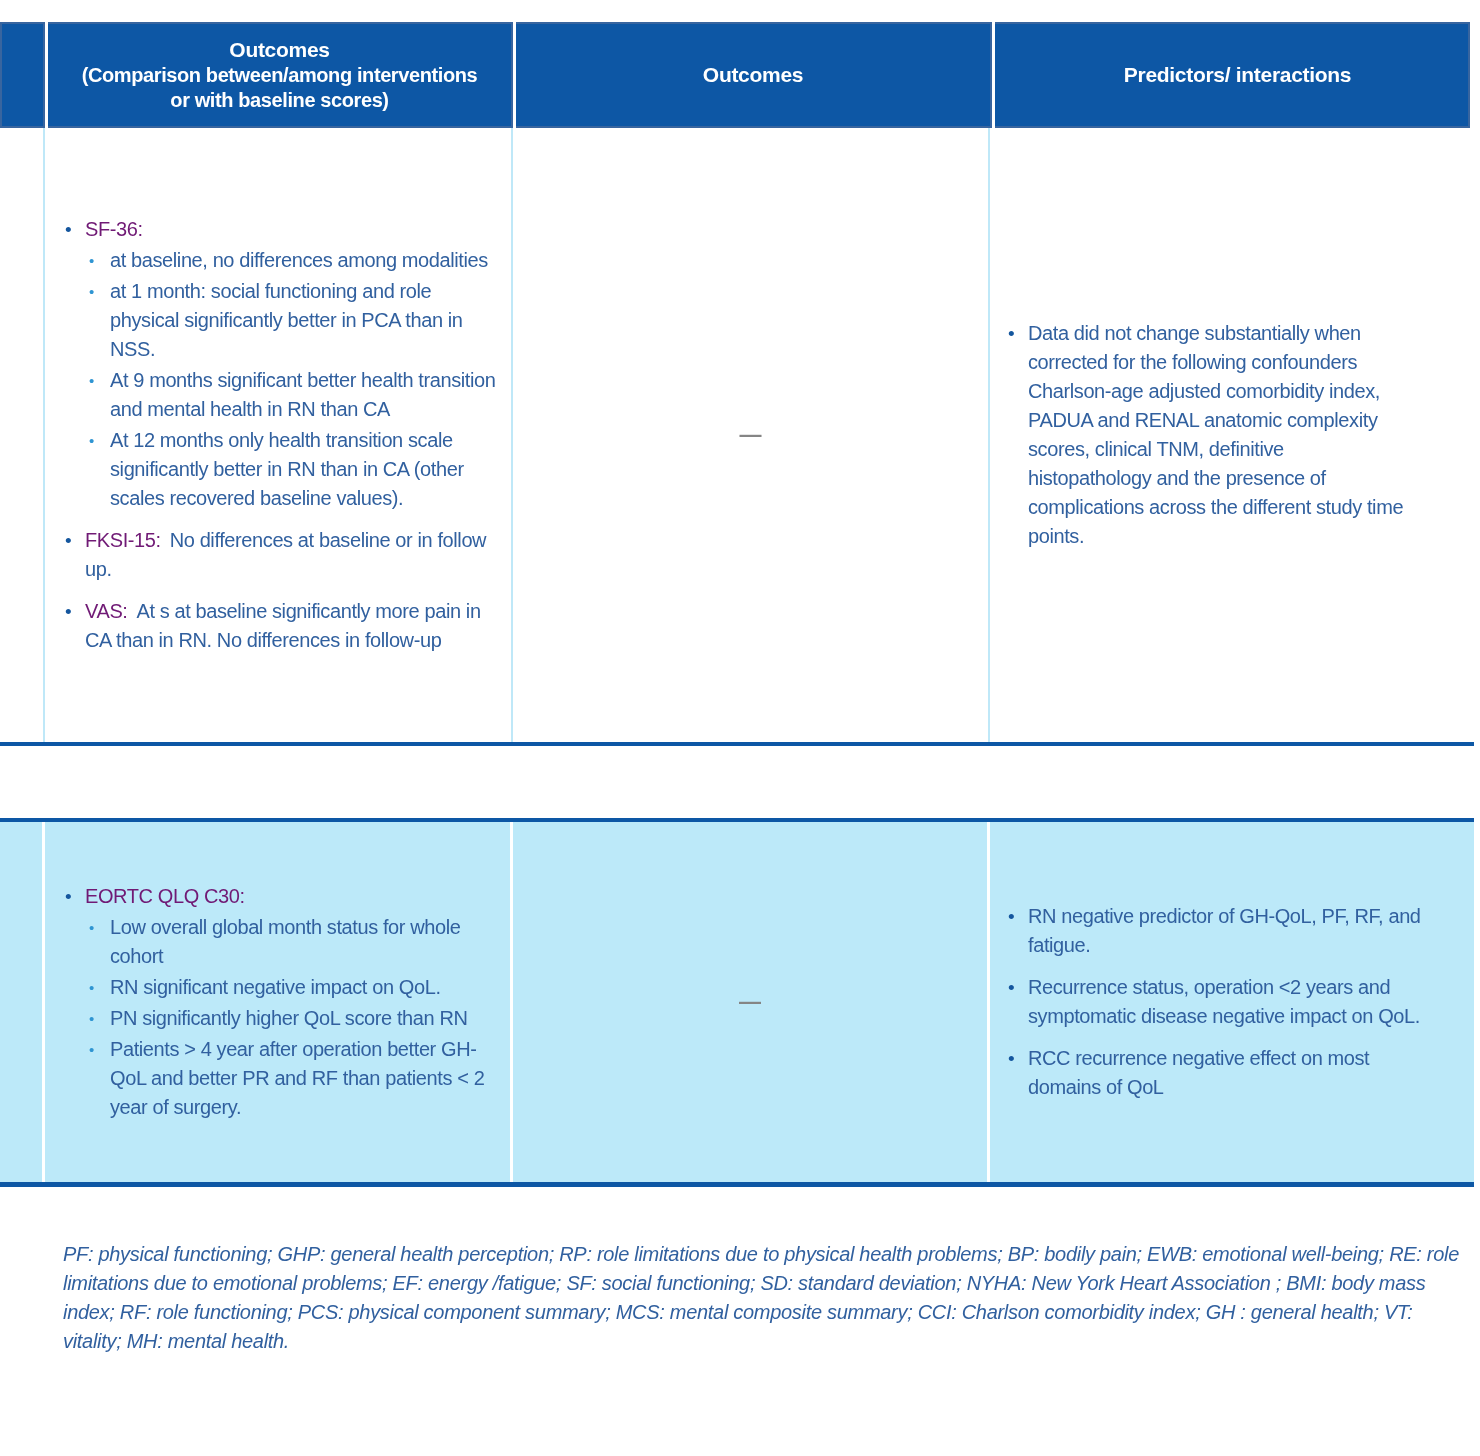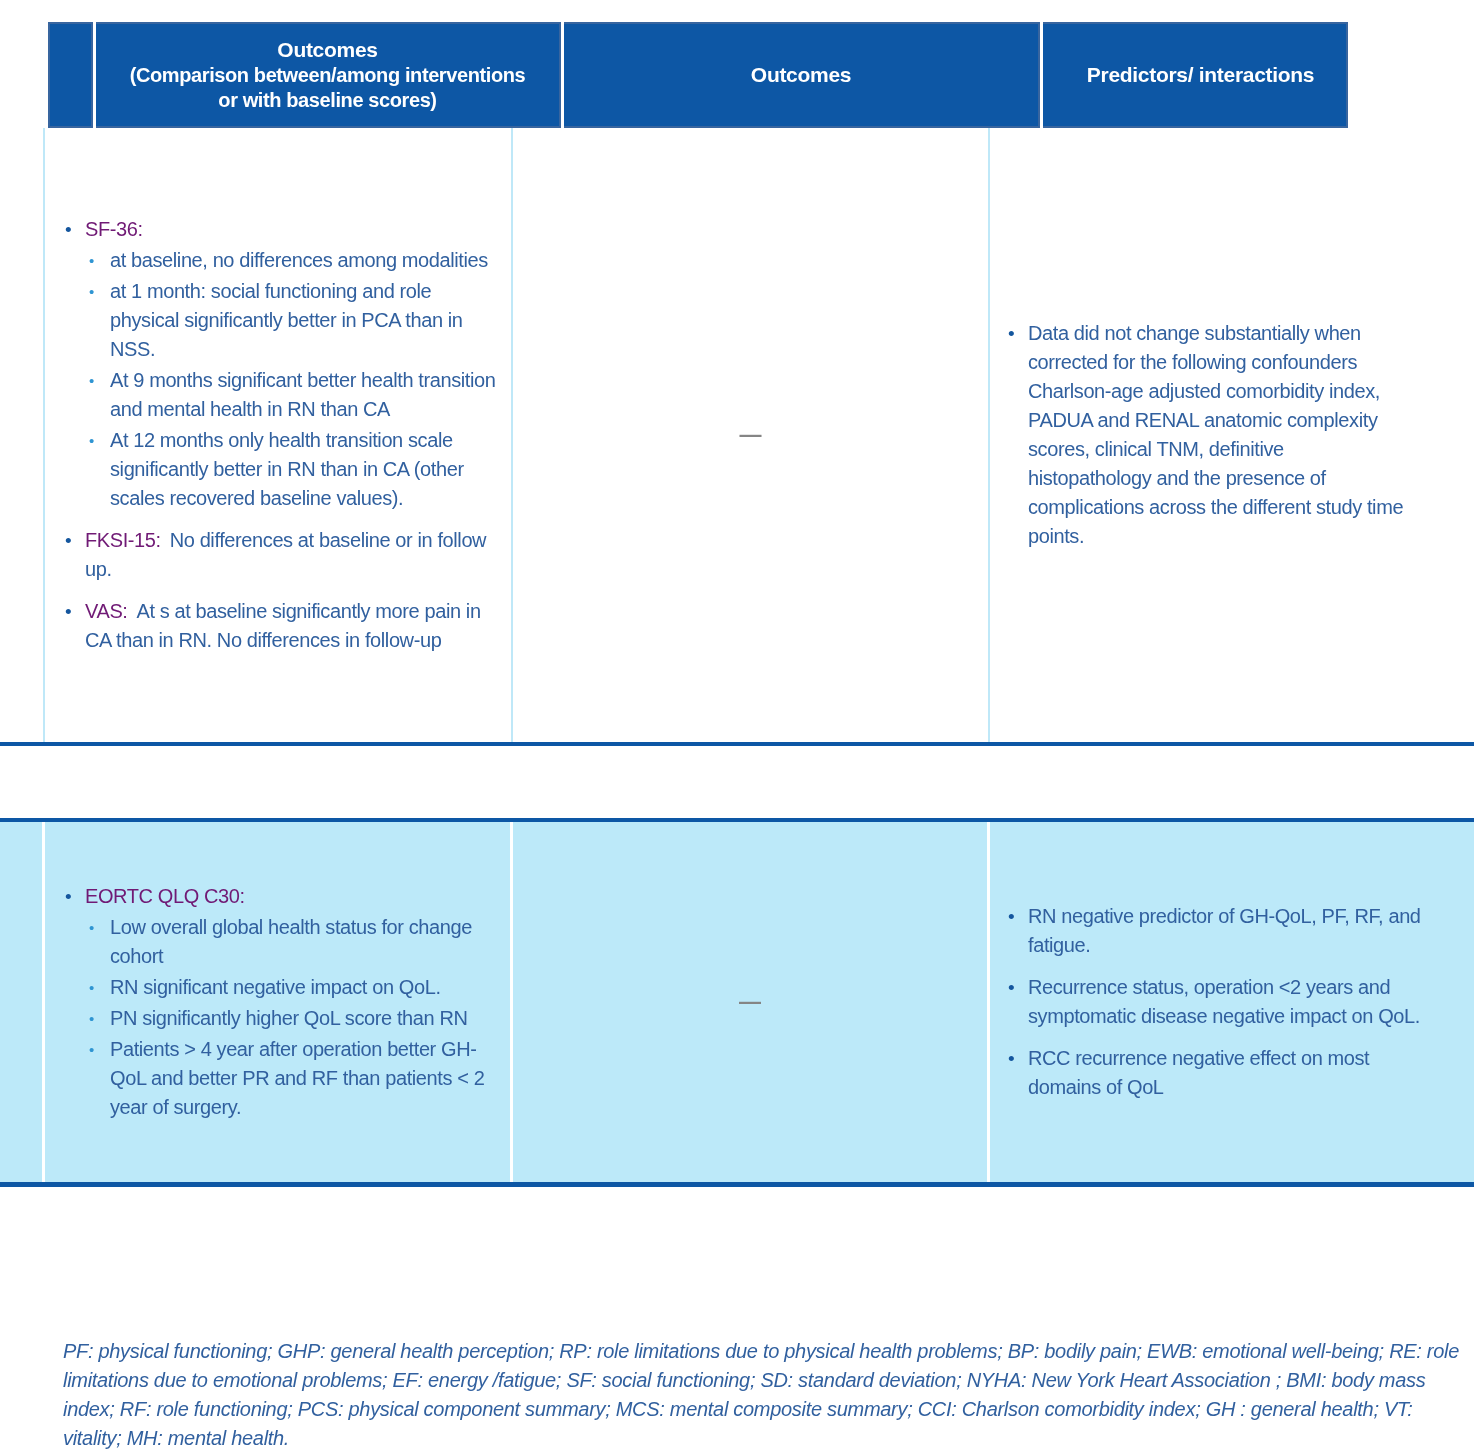--- a/index.html
+++ b/index.html
@@ -1,21 +1,21 @@
 <!DOCTYPE html>
 <html><head>
 <meta charset="utf-8">
 <style>
   * { margin:0; padding:0; box-sizing:border-box; }
   html,body { background:#ffffff; }
   body { font-family:"Liberation Sans", sans-serif; }
   .page { position:relative; width:1480px; height:1456px; background:#fff; overflow:hidden; }
 
   
-  .thead { position:absolute; top:22px; left:0; width:1300px; height:106px; display:flex;margin-left:48px; }
+  .thead { position:absolute; top:22px; left:0; width:1470px; height:106px; display:flex; }
   .th { background:#0d57a5; color:#ffffff; display:flex; flex-direction:column;
         justify-content:center; align-items:center; text-align:center;
         border:2px solid #38659f; border-left:none; }
   .th.first { border-left:2px solid #38659f; }
   .th-stub { width:45px; margin-right:3px; }
   .th-c1 { width:465px; margin-right:3px; }
   .th-c2 { width:476px; margin-right:3px; }
   .th-c3 { flex:1;padding-left:12px; }
   .th-title { font-weight:bold; font-size:21px; letter-spacing:-0.3px; line-height:1.25; }
   .th-sub { font-weight:bold; font-size:20px; letter-spacing:-0.4px; line-height:1.25; max-width:420px;text-align:center; }
@@ -39,21 +39,21 @@
   .li1 { display:flex; }
   .li1 + .li1 { margin-top:13px; }
   .b1 { width:26px; flex:none; color:#14569e; font-size:19px; line-height:29px; text-align:left; padding-left:6px; }
   .li1-body { flex:1; }
   .lbl { font-weight:normal; color:#701a75; margin-right:9px; }
   .li2 { display:flex; margin-left:2px; margin-top:2px; }
   .b2 { width:23px; flex:none; color:#2f95d2; font-size:15px; line-height:29px; padding-left:2px; }
   .li2-text { flex:1; }
 
   
-  .footnote { position:absolute; left:63px; top:1337px; width:1400px;
+  .footnote { position:absolute; left:63px; top:1240px; width:1400px;
               color:#31609f; font-size:20px; font-style:italic;
               letter-spacing:-0.3px; line-height:29px; }
 </style>
 </head>
 <body>
 
 <div class="page">
 
   <div class="thead">
     <div class="th th-stub first"></div>
@@ -113,21 +113,21 @@
   </div>
 
   <div class="trow trow2">
     <div class="td stub"></div>
     <div class="td c1">
       <div class="cell-list">
           <div class="li1">
             <span class="b1">•</span>
             <div class="li1-body"><span class="lbl">EORTC QLQ C30:</span><div class="li2">
                 <span class="b2">•</span>
-                <span class="li2-text">Low overall global health status for change cohort</span>
+                <span class="li2-text">Low overall global month status for whole cohort</span>
               </div><div class="li2">
                 <span class="b2">•</span>
                 <span class="li2-text">RN significant negative impact on QoL.</span>
               </div><div class="li2">
                 <span class="b2">•</span>
                 <span class="li2-text">PN significantly higher QoL score than RN</span>
               </div><div class="li2">
                 <span class="b2">•</span>
                 <span class="li2-text">Patients &gt; 4 year after operation better GH-QoL and better PR and RF than patients &lt; 2 year of surgery.</span>
               </div></div>

